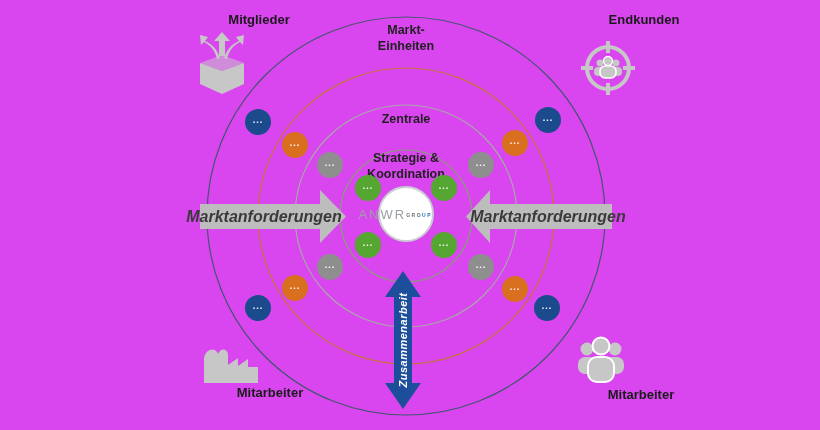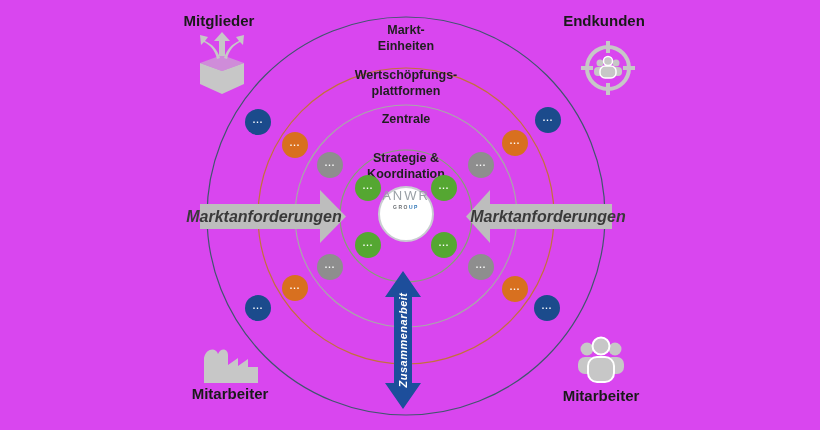--- a/index.html
+++ b/index.html
@@ -1,29 +1,29 @@
 <!DOCTYPE html>
 <html><head>
 <meta charset="utf-8">
 <style>
   html,body{margin:0;padding:0;background:#fff;}
   .canvas{position:relative;width:820px;height:430px;background:#d946ef;overflow:hidden;
           font-family:"Liberation Sans","DejaVu Sans",sans-serif;}
   .layer{position:absolute;left:0;top:0;}
   .ring-label{position:absolute;transform:translateX(-50%);text-align:center;
               font-size:12.5px;line-height:16px;font-weight:bold;color:#1f1f1f;white-space:nowrap;}
-  .corner-label{position:absolute;transform:translateX(-50%);font-size:15px;font-weight:bold;
-                color:#1a1a1a;white-space:nowrap;}
+  .corner-label{position:absolute;transform:translateX(-50%);font-size:13px;font-weight:bold;
+                color:#1a1a1a;white-space:nowrap;margin-left:40px;}
   .corner-icon{position:absolute;}
   .dot{position:absolute;width:26px;height:26px;border-radius:50%;display:flex;
        align-items:center;justify-content:center;}
   .dot span{color:#fff;font-size:9px;font-weight:bold;letter-spacing:1px;margin-top:-5px;}
   .logo-circle{position:absolute;left:378px;top:186px;width:56px;height:56px;border-radius:50%;
                background:#fff;border:2px solid #C9CDD1;box-sizing:border-box;display:flex;
-               flex-direction:column;align-items:center;justify-content:flex-start;}
+               flex-direction:row;align-items:center;justify-content:flex-end;}
   .logo-main{font-size:13px;letter-spacing:2px;color:#9aa0a6;font-weight:500;}
   .logo-sub{font-size:5px;font-weight:bold;letter-spacing:1.5px;margin-top:1px;}
   .logo-sub .pre{color:#6b6f73;} .logo-sub .suf{color:#2e74b5;}
   .arrow-text{position:absolute;transform:translate(-50%,-50%);font-size:16px;font-weight:bold;
               font-style:italic;color:#3a3a3a;white-space:nowrap;}
   .v-arrow-text{position:absolute;left:403px;top:340px;transform:translate(-50%,-50%) rotate(-90deg);
                 font-size:11px;font-weight:bold;font-style:italic;color:#fff;white-space:nowrap;
                 letter-spacing:0.5px;}
 </style>
 </head>
@@ -37,24 +37,20 @@
     <circle cx="406" cy="216" r="111" fill="none" stroke-width="1.2" stroke="#a8a8a8"></circle>
     <circle cx="406" cy="216" r="66" fill="none" stroke-width="1.2" stroke="#85a075"></circle>
     <polygon points="200,204 320,204 320,190 346,216.5 320,243 320,229 200,229" stroke-width="1" fill="#BDBDBD"></polygon>
     <polygon points="612,204 490,204 490,190 466,216.5 490,243 490,229 612,229" stroke-width="1" fill="#BDBDBD"></polygon>
     <polygon points="403,271 421,297 412,297 412,383 421,383 403,409 385,383 394,383 394,297 385,297" fill="#1d4e9b"></polygon>
   </svg>
 
   <div class="ring-label" style="left:406px;top:22px">
     <div>Markt-</div>
     <div>Einheiten</div>
-  </div>
-  <div class="ring-label" style="left:406px;top:67px">
-    <div>Wertschöpfungs-</div>
-    <div>plattformen</div>
   </div>
   <div class="ring-label" style="left:406px;top:111px">
     <div>Zentrale</div>
   </div>
   <div class="ring-label" style="left:406px;top:150px">
     <div>Strategie &amp;</div>
     <div>Koordination</div>
   </div>
 
   <div class="dot" style="left: 245px; top: 109px; background: rgb(27, 75, 140);">

